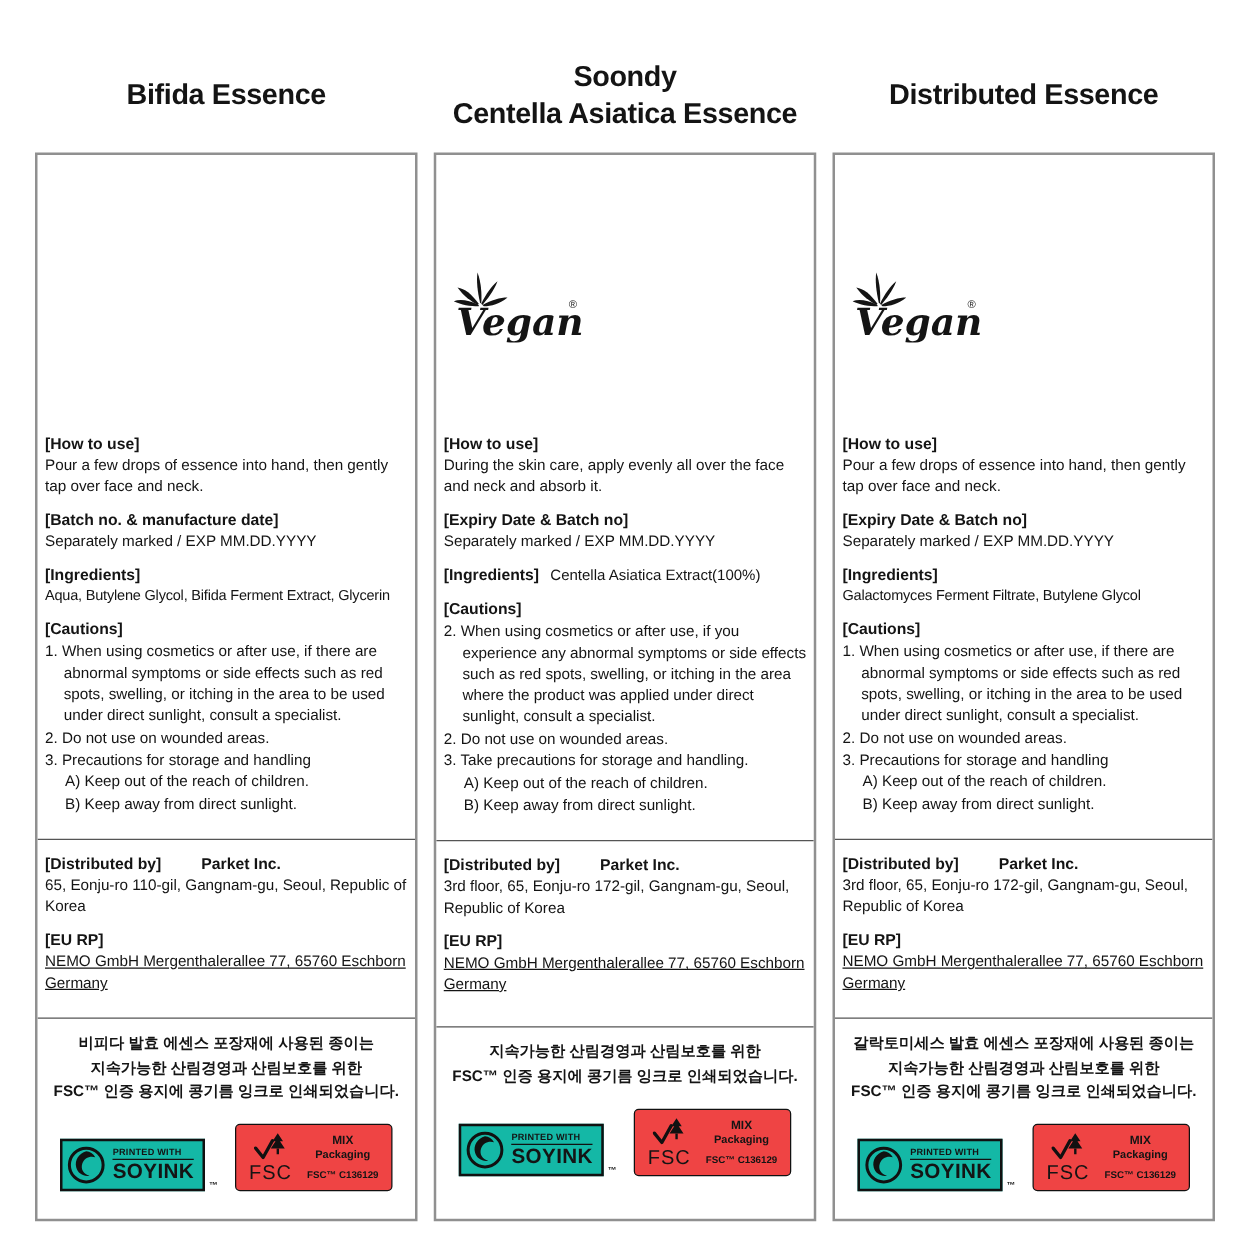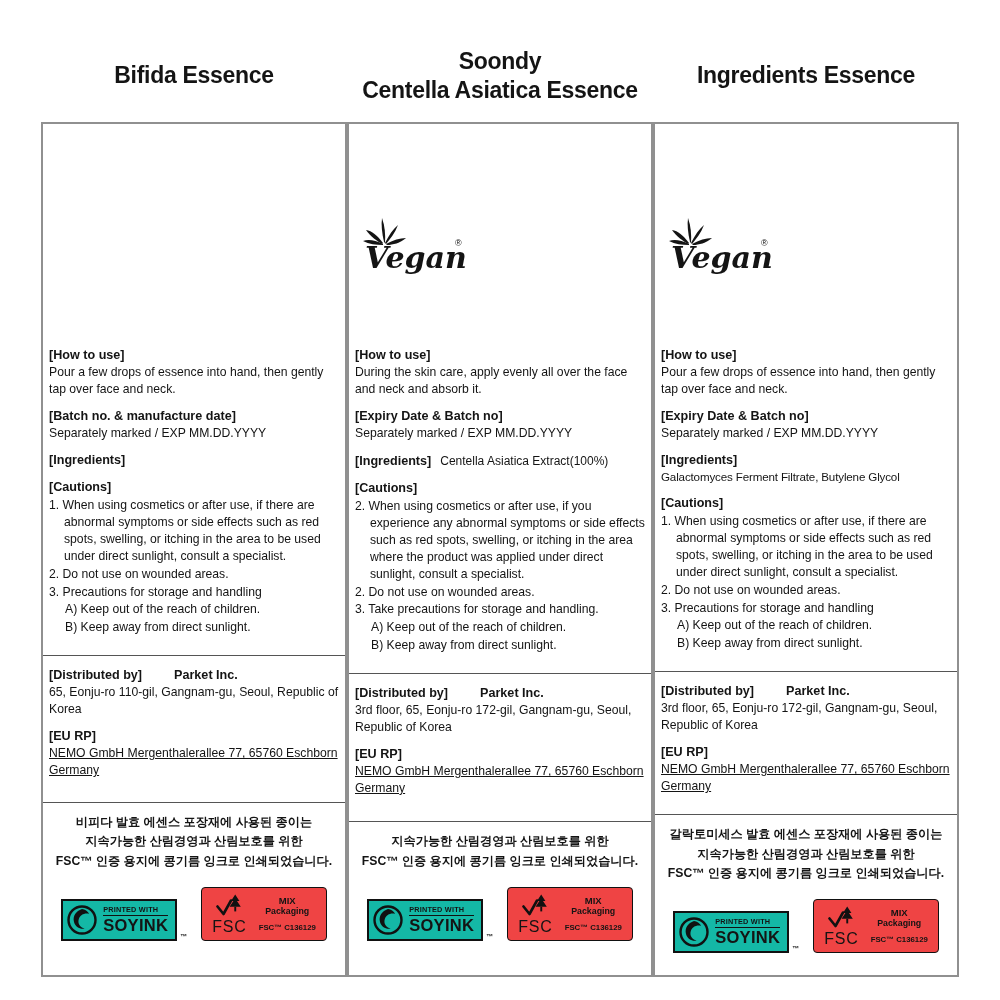--- a/index.html
+++ b/index.html
@@ -1,19 +1,19 @@
 <!DOCTYPE html>
 <html><head>
 <meta charset="utf-8">
 <title>Label Sheet</title>
 <style>
   *{margin:0;padding:0;box-sizing:border-box;}
   html,body{background:#ffffff;}
   body{width:1000px;height:1000px;font-family:"Liberation Sans","DejaVu Sans",sans-serif;color:#141414;overflow:hidden;}
-  .sheet{width:1000px;height:1000px;display:flex;justify-content:center;align-items:flex-start;padding-top:30px;}
+  .sheet{width:1000px;height:1000px;display:flex;justify-content:center;align-items:flex-start;gap:13px;padding-top:30px;}
   .col{width:306px;flex:0 0 306px;display:flex;flex-direction:column;}
   .title{height:92px;display:flex;flex-direction:column;justify-content:center;align-items:center;text-align:center;
          font-size:23px;font-weight:bold;line-height:1.28;letter-spacing:-0.3px;}
   .panel{height:855px;border:2px solid #909090;background:#fff;padding:0 6px 34px;display:flex;flex-direction:column;overflow:hidden;}
   .logo-area{height:190px;padding:54px 0 0 8px;flex:0 0 auto;margin-top:32px;}
   .sec{margin-bottom:9px;}
   .h{font-weight:bold;font-size:12.6px;line-height:1.45;}
   .b{font-size:12.2px;line-height:1.38;}
   .oneline{white-space:nowrap;font-size:11.6px;letter-spacing:-0.15px;}
   .li{font-size:12.2px;line-height:1.38;margin-top:1px;}
@@ -55,20 +55,21 @@
         <div class="b">Pour a few drops of essence into hand, then gently tap over face and neck.</div>
       </div>
 
       <div class="sec">
         <div class="h">[Batch no. &amp; manufacture date]</div>
         <div class="b">Separately marked / EXP MM.DD.YYYY</div>
       </div>
 
       <div class="sec">
         <div class="h">[Ingredients]</div>
+        <div class="b oneline">Aqua, Butylene Glycol, Bifida Ferment Extract, Glycerin</div>
       </div>
 
       <div class="sec">
         <div class="h">[Cautions]</div>
         <div class="li hang">1. When using cosmetics or after use, if there are abnormal symptoms or side effects such as red spots, swelling, or itching in the area to be used under direct sunlight, consult a specialist.</div>
         <div class="li hang">2. Do not use on wounded areas.</div>
         <div class="li hang">3. Precautions for storage and handling</div>
         <div class="li sub">A) Keep out of the reach of children.</div>
         <div class="li sub">B) Keep away from direct sunlight.</div>
       </div>
@@ -208,21 +209,21 @@
             <div class="fsc-name">FSC</div>
             <div class="code">FSC™ C136129</div>
           </div>
         </div>
       </div>
     </div>
   </div>
 
   <div class="col">
     <div class="title">
-      <div>Ingredients Essence</div>
+      <div>Distributed Essence</div>
     </div>
     <div class="panel">
       <div class="logo-area">
         <svg width="104" height="64" viewBox="0 0 104 64">
           <g fill="#141414">
             <path d="M20 34 C12 30 5 29 0 31 C6 34 13 35 20 35 Z"></path>
             <path d="M20 33 C14 25 9 21 3 20 C8 27 14 31 19 34 Z"></path>
             <path d="M21 32 C19 23 18 15 19 8 C22 16 22.5 25 22 33 Z"></path>
             <path d="M22 33 C26 25 30 19 35 15 C32 23 27 29 23 34 Z"></path>
             <path d="M23 34 C30 30 37 28 43 28 C37 33 30 35 24 35 Z"></path>

